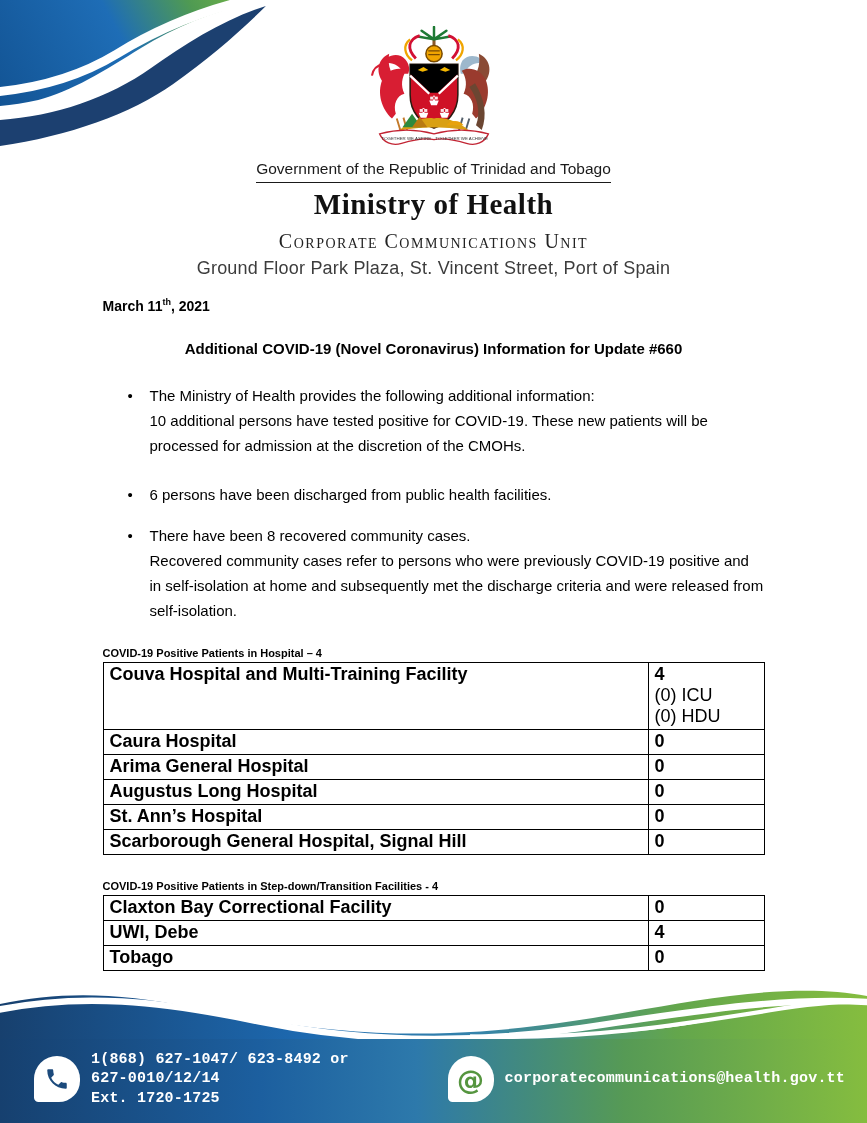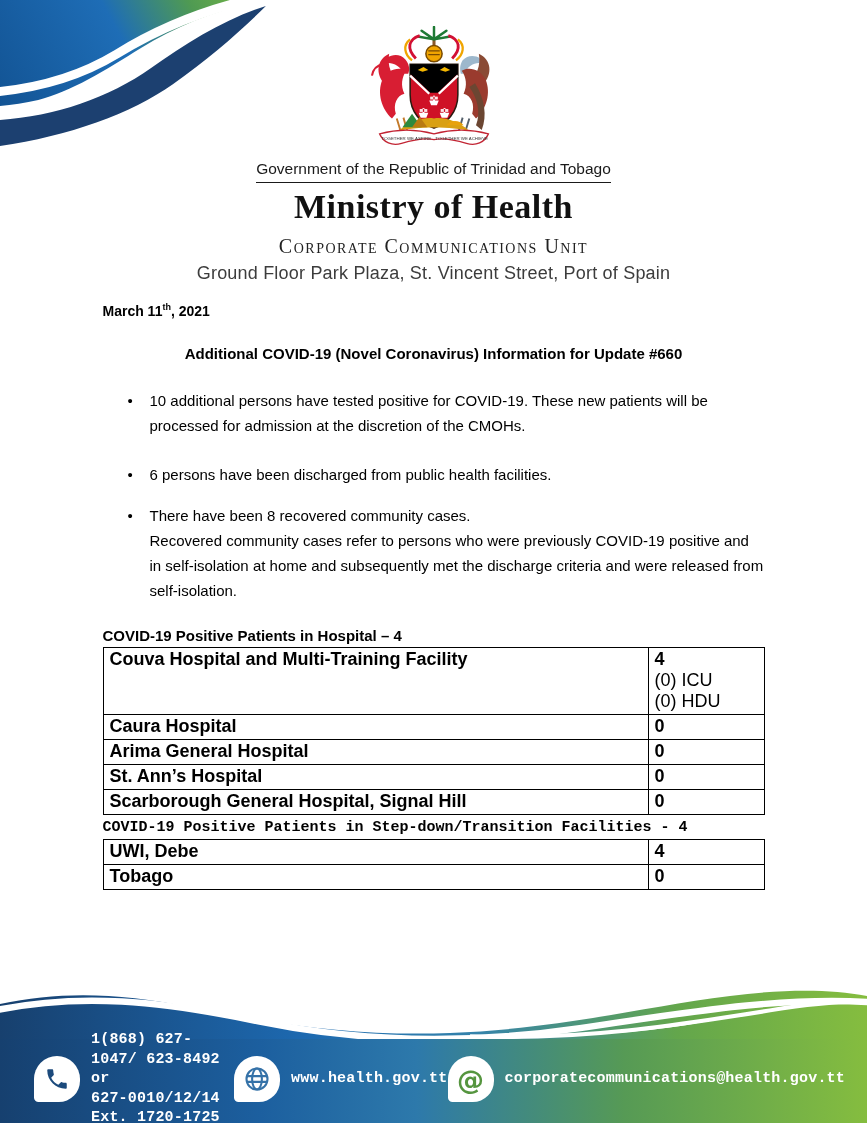--- a/index.html
+++ b/index.html
@@ -12,41 +12,41 @@
   .top-swoosh { position:absolute; top:0; left:0; width:282px; height:160px; }
   
   .header { padding-top:26px; text-align:center; }
   .coat { display:block; margin:0 auto; width:150px; height:126px; }
   .gov-line {
     display:inline-block; margin-top:8px; font-size:15.5px; color:#1a1a1a;
     padding-bottom:4px; border-bottom:1.6px solid #1a1a1a;
   }
   .ministry {
     margin-top:5px; font-family:"Liberation Serif", serif; font-weight:bold;
-    font-size:34px; letter-spacing:0.5px; color:#111;
+    font-size:29px; letter-spacing:0.5px; color:#111;
   }
   .unit {
     margin-top:9px; font-family:"Liberation Serif", serif; font-variant:small-caps;
     font-size:20px; letter-spacing:1.5px; color:#222; font-weight:400;
   }
   .address { margin-top:5px; font-size:18px; color:#3c3c3c; letter-spacing:0.2px; }
   
   .content { width:662px; margin:0 auto; }
   .date-line { margin-top:18px; text-align:left; font-weight:bold; font-size:14px; }
   .date-line sup { font-size:9px; }
   .doc-title {
     margin-top:26px; text-align:center; font-weight:bold; font-size:15px;
   }
   .bullets { margin-top:26px; }
   .bullet-item { display:flex; margin-bottom:24px; }
   .bullet-item.tight { margin-bottom:16px; }
   .bullet-dot { width:22px; margin-left:25px; font-size:15px; line-height:25px; }
   .bullet-text { flex:1; font-size:15px; line-height:25px; }
-  .section-heading { margin-top:13px; font-weight:bold; font-size:15px; }
-  .section-heading.second { margin-top:4px;font-family:Liberation Mono, monospace; }
+  .section-heading { margin-top:13px; font-weight:bold; font-size:11px; }
+  .section-heading.second { margin-top:25px; }
   table.facility-table {
     margin-top:3px; width:662px; border-collapse:collapse; table-layout:fixed;
   }
   table.facility-table td {
     border:1.6px solid #000; font-size:18px; font-weight:bold;
     padding:1px 6px 2px 6px; vertical-align:top; line-height:21px;
   }
   td.val-col { width:116px; }
   .sub-line { font-weight:normal; }
   
@@ -167,20 +167,21 @@
   <div class="content">
 
     <div class="date-line"><span>March 11</span><sup>th</sup><span>, 2021</span></div>
 
     <div class="doc-title">Additional COVID-19 (Novel Coronavirus) Information for Update #660</div>
 
     <div class="bullets">
       <div class="bullet-item">
         <div class="bullet-dot">•</div>
         <div class="bullet-text">
+          <div>The Ministry of Health provides the following additional information:</div>
           <div>10 additional persons have tested positive for COVID-19. These new patients will be processed for admission at the discretion of the CMOHs.</div>
         </div>
       </div>
       <div class="bullet-item tight">
         <div class="bullet-dot">•</div>
         <div class="bullet-text">
           <div>6 persons have been discharged from public health facilities.</div>
         </div>
       </div>
       <div class="bullet-item">
@@ -205,33 +206,41 @@
         </tr>
         <tr>
           <td>Caura Hospital</td>
           <td class="val-col">0</td>
         </tr>
         <tr>
           <td>Arima General Hospital</td>
           <td class="val-col">0</td>
         </tr>
         <tr>
+          <td>Augustus Long Hospital</td>
+          <td class="val-col">0</td>
+        </tr>
+        <tr>
           <td>St. Ann’s Hospital</td>
           <td class="val-col">0</td>
         </tr>
         <tr>
           <td>Scarborough General Hospital, Signal Hill</td>
           <td class="val-col">0</td>
         </tr>
       </tbody>
     </table>
 
     <div class="section-heading second">COVID-19 Positive Patients in Step-down/Transition Facilities - 4</div>
     <table class="facility-table">
       <tbody>
+        <tr>
+          <td>Claxton Bay Correctional Facility</td>
+          <td class="val-col">0</td>
+        </tr>
         <tr>
           <td>UWI, Debe</td>
           <td class="val-col">4</td>
         </tr>
         <tr>
           <td>Tobago</td>
           <td class="val-col">0</td>
         </tr>
       </tbody>
     </table>
@@ -264,32 +273,20 @@
           </svg>
         </div>
         <div class="contact-text">
           <div>1(868) 627-1047/ 623-8492 or</div>
           <div>627-0010/12/14</div>
           <div>Ext. 1720-1725</div>
         </div>
       </div>
 
 
-      <div class="contact">
-        <div class="icon-blob">
-          <svg width="28" height="28" viewBox="0 0 24 24">
-            <g fill="none" stroke="#3572a8" stroke-width="1.8">
-              <circle cx="12" cy="12" r="9"></circle>
-              <ellipse cx="12" cy="12" rx="4.2" ry="9"></ellipse>
-              <path d="M3.5 9.5 H20.5 M3.5 14.5 H20.5"></path>
-            </g>
-          </svg>
-        </div>
-        <div class="contact-text">www.health.gov.tt</div>
-      </div>
 
       <div class="contact">
         <div class="icon-blob">
           <span class="at-glyph">@</span>
         </div>
         <div class="contact-text">corporatecommunications@health.gov.tt</div>
       </div>
     </div>
   </div>
 

